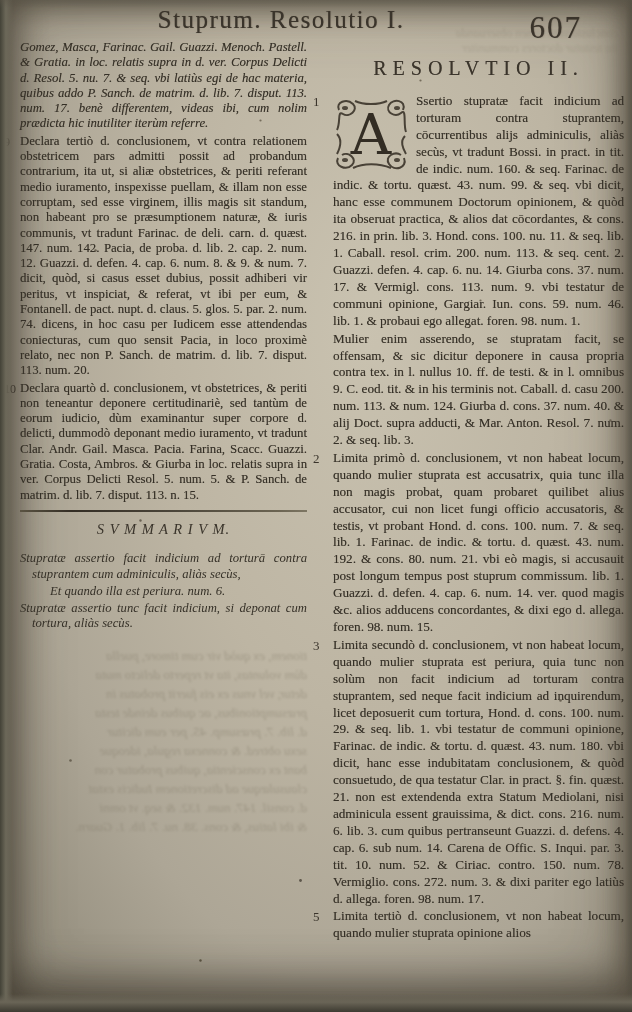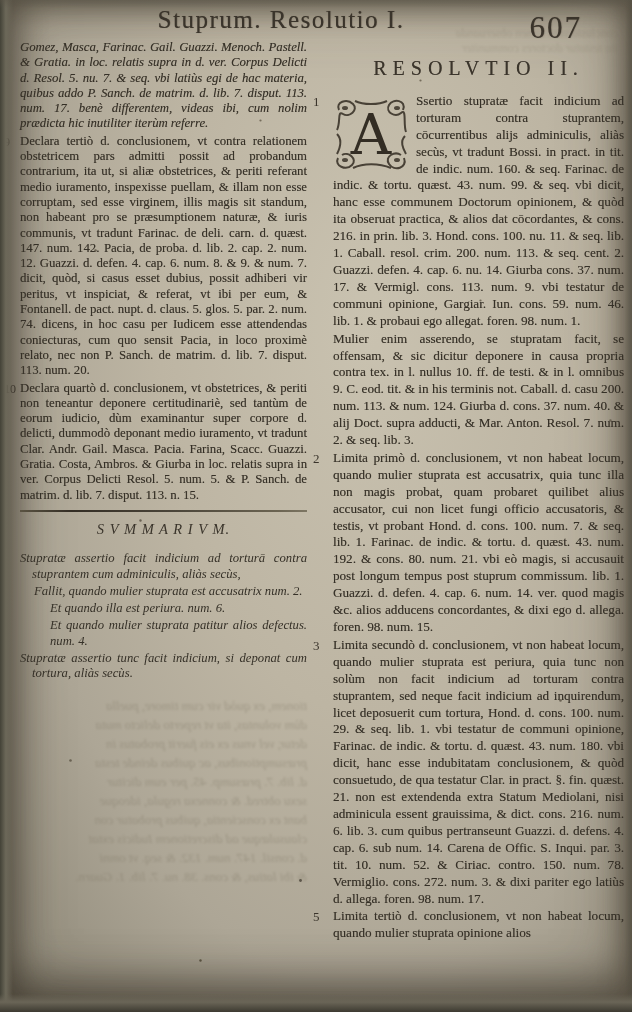--- a/index.html
+++ b/index.html
@@ -118,28 +118,22 @@
       </div>
 
       <hr class="rule">
 
       <div class="summary-head">S V M M A R I V M.</div>
 
       <div class="sum-item hang">
         <span class="pnum">1</span>
         <span>Stupratæ assertio facit indicium ad torturā contra stuprantem cum adminiculis, aliàs secùs,</span>
       </div>
-      <div class="sum-item sub">
-        <span>Fallit, quando mulier stuprata est accusatrix num. 2.</span>
-      </div>
       <div class="sum-item sub2">
         <span>Et quando illa est periura. num. 6.</span>
-      </div>
-      <div class="sum-item sub2">
-        <span>Et quando mulier stuprata patitur alios defectus. num. 4.</span>
       </div>
       <div class="sum-item hang">
         <span class="pnum">5</span>
         <span>Stupratæ assertio tunc facit indicium, si deponat cum tortura, aliàs secùs.</span>
       </div>
 
       <div class="ghost ghost-left">
         <div>tionem, ex quòd vir cum timore, puella</div>
         <div>dùm voluntas, ita vt reperto delicto muta</div>
         <div>detur, vel vnus ex eis fuerit probatus in</div>

